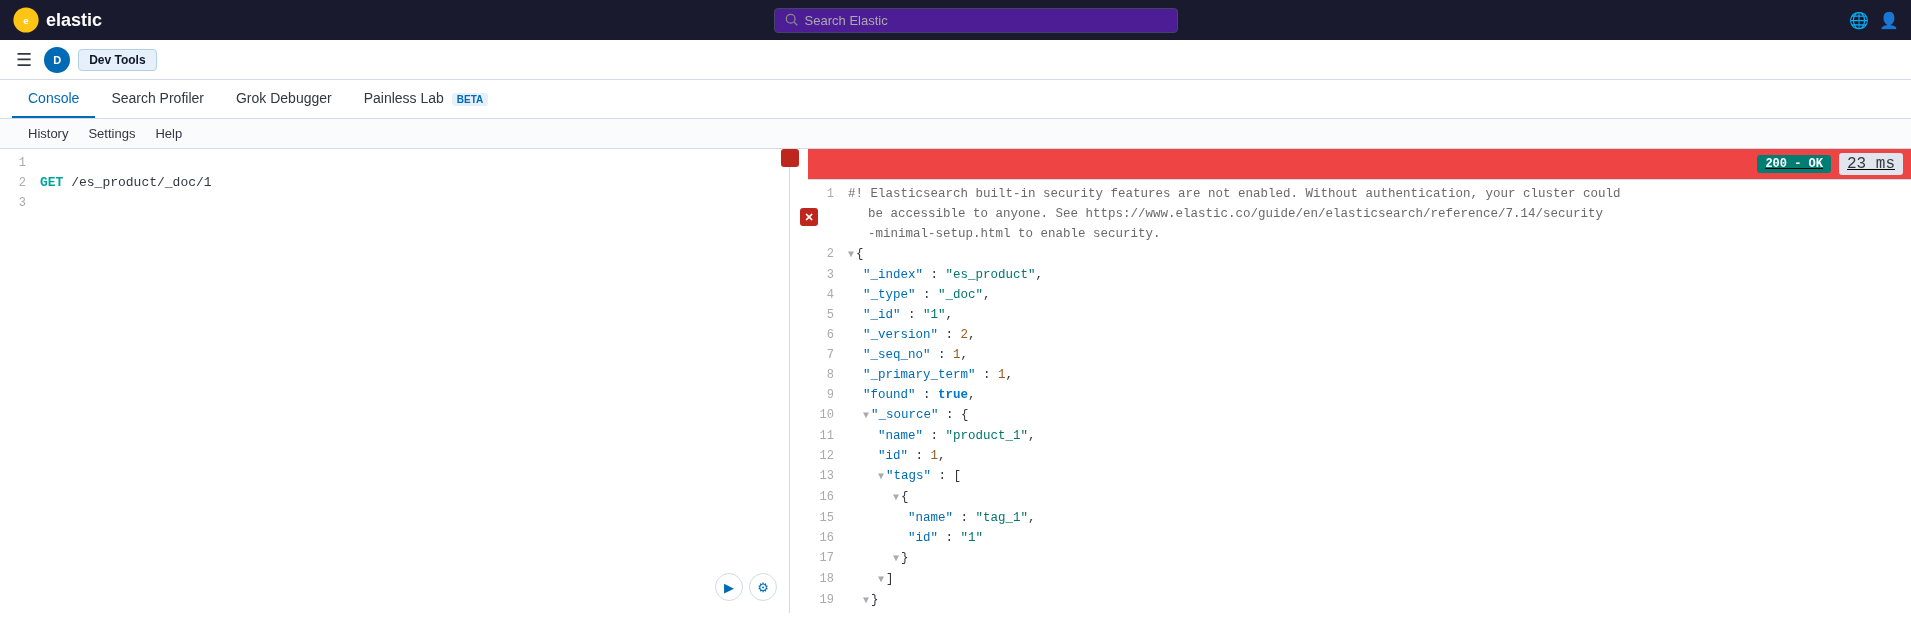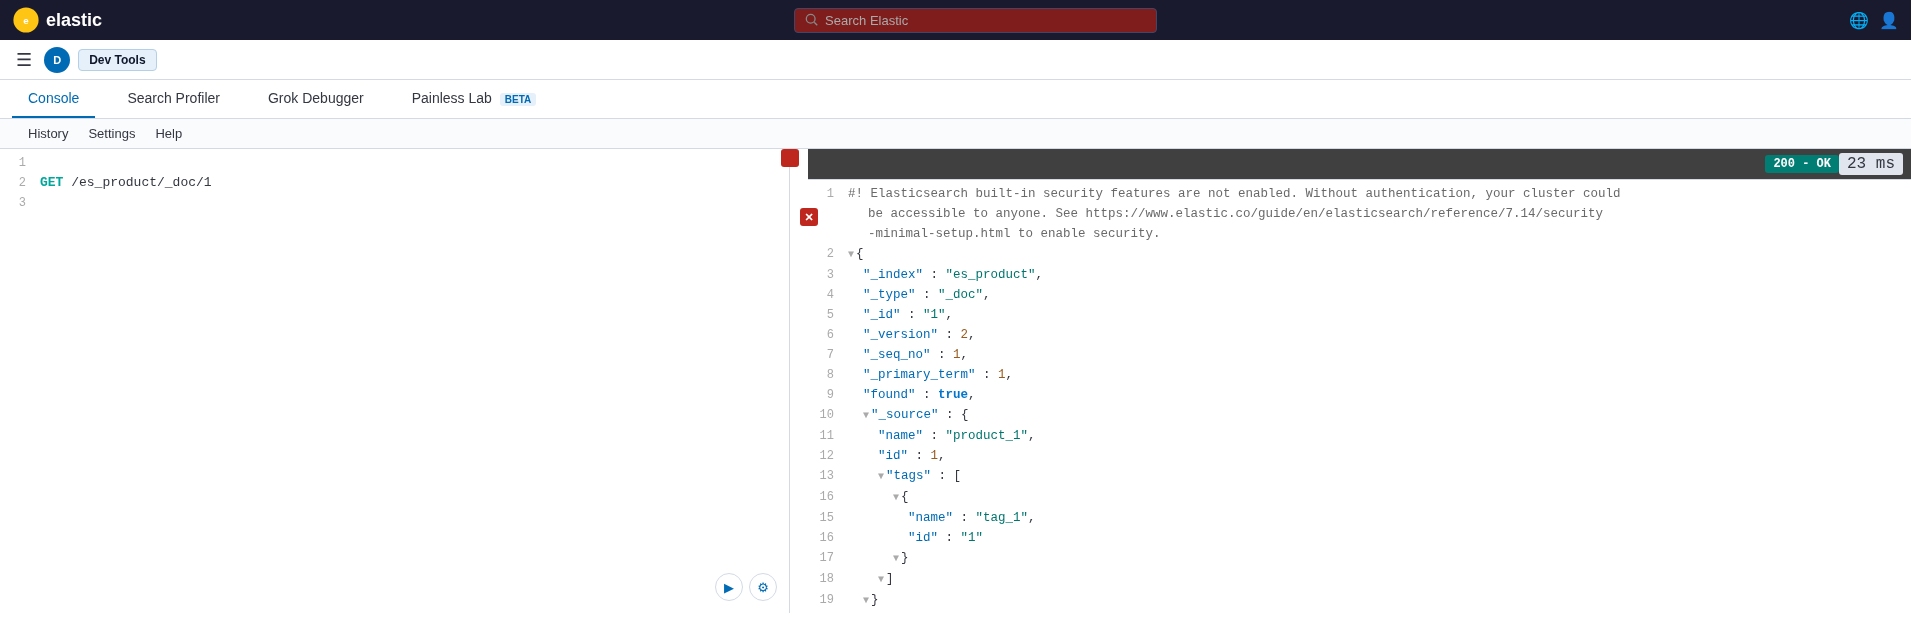--- a/index.html
+++ b/index.html
@@ -27,25 +27,25 @@
       height: 28px;
     }
     .search-bar-wrapper {
       flex: 1;
       display: flex;
       justify-content: center;
     }
     .search-bar {
       display: flex;
       align-items: center;
-      background: #7f1d1d;
+      background: #4c1d95;
       border: 1px solid #444466;
       border-radius: 4px;
       padding: 4px 10px;
-      width: 363px;
+      width: 404px;
       gap: 6px;
       color: #aaa;
       font-size: 13px;
     }
     .top-bar-right {
       display: flex;
       align-items: center;
       gap: 10px;
     }
     .top-bar-icon {
@@ -95,21 +95,20 @@
       cursor: pointer;
     }
 
     
     .tab-bar {
       display: flex;
       align-items: center;
       border-bottom: 1px solid #d3dae6;
       padding: 0 12px;
       background: #fff;
-      gap: 16px;
     }
     .tab {
       padding: 10px 16px;
       font-size: 14px;
       cursor: pointer;
       color: #343741;
       border-bottom: 2px solid transparent;
       text-decoration: none;
     }
     .tab.active {
@@ -236,27 +235,29 @@
       flex: 1;
       background: #fff;
       overflow-y: auto;
       font-family: 'Courier New', Consolas, monospace;
       font-size: 12.5px;
       position: relative;
     }
     .response-header {
       position: sticky;
       top: 0;
-      background: #404040;
+      background: #ef4444;
       border-bottom: 1px solid #d3dae6;
       padding: 4px 8px;
       display: flex;
       align-items: center;
       justify-content: flex-end;
+      gap: 8px;
       z-index: 5;
+      text-decoration: underline;
     }
     .status-badge {
       background: #017d73;
       color: #fff;
       font-size: 12px;
       font-weight: 600;
       padding: 2px 8px;
       border-radius: 3px;
     }
     .time-badge {

